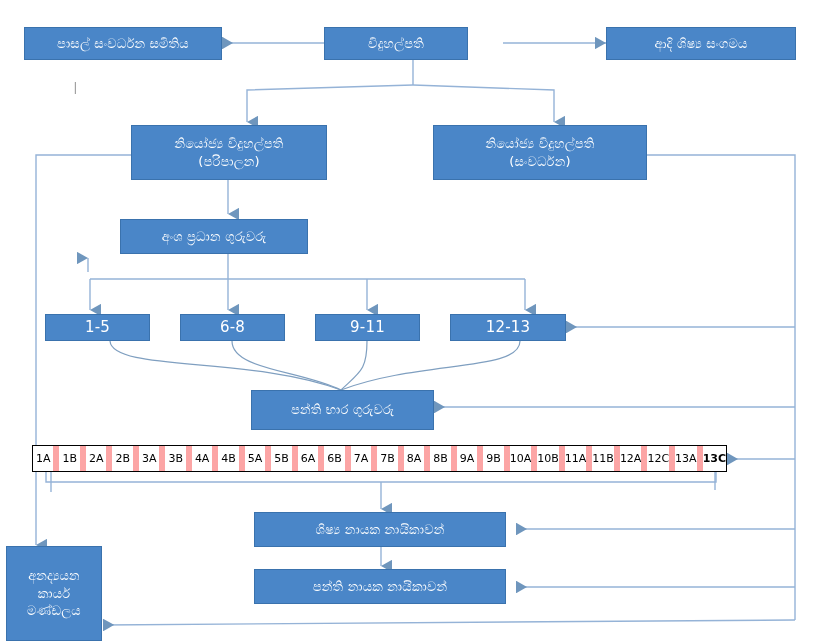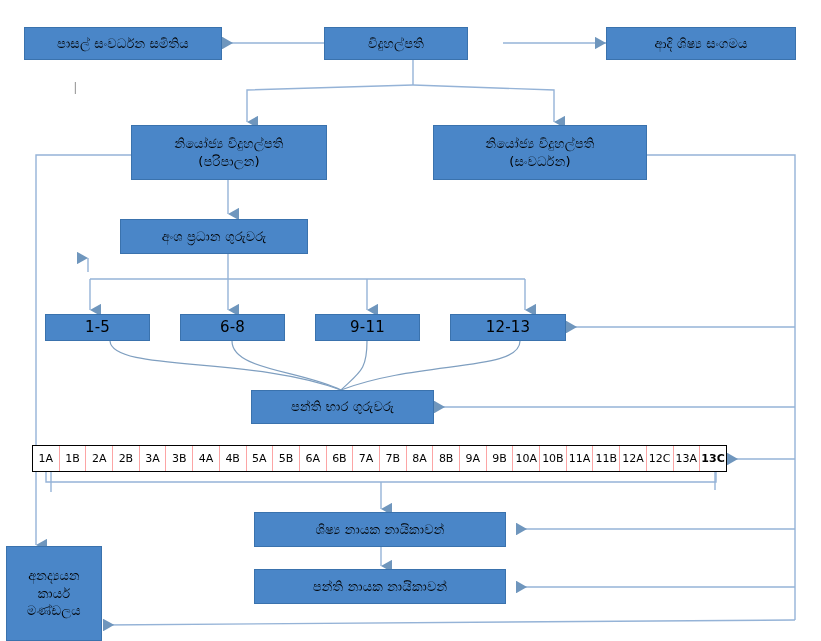--- a/index.html
+++ b/index.html
@@ -23,42 +23,42 @@
     top: 0;
     width: 821px;
     height: 641px;
     pointer-events: none;
   }
   .node {
     position: absolute;
     box-sizing: border-box;
     background: #4a86c8;
     border: 1px solid #3a72ad;
-    color: #000000;
+    color: #ffffff;
     display: flex;
     flex-direction: column;
     align-items: center;
     justify-content: center;
     text-align: center;
     font-size: 13px;
     line-height: 1.35;
     letter-spacing: 0.2px;
   }
   .node span { display: block; white-space: nowrap; }
   .node.num { font-size: 15px; }
   .cell-row {
     position: absolute;
     display: flex;
     box-sizing: border-box;
     border: 1px solid #000000;
     background: #ffffff;
   }
   .cell {
     box-sizing: border-box;
-    border-right: 1px solid #fca5a5;
+    border-right: 6px solid #fca5a5;
     color: #000000;
     font-size: 11px;
     display: flex;
     align-items: center;
     justify-content: center;
     height: 100%;
   }
   .cell:last-child { border-right: none; }
   .caret-mark {
     position: absolute;
@@ -180,21 +180,21 @@
   <div class="node num" style="left:180px; top:314px; width:105px; height:27px;">
     <span>6-8</span>
   </div>
   <div class="node num" style="left:315px; top:314px; width:105px; height:27px;">
     <span>9-11</span>
   </div>
   <div class="node num" style="left:450px; top:314px; width:116px; height:27px;">
     <span>12-13</span>
   </div>
 
-  <div class="node" style="left:251px; top:390px; width:183px; height:34px;">
+  <div class="node" style="left:251px; top:390px; width:183px; height:40px;">
     <span>පන්ති භාර ගුරුවරු</span>
   </div>
 
   <div class="cell-row" id="class-row" style="left:32px; top:445px; width:695px; height:27px;">
       <div class="cell" style="flex: 1 1 0px;">1A</div>
       <div class="cell" style="flex: 1 1 0px;">1B</div>
       <div class="cell" style="flex: 1 1 0px;">2A</div>
       <div class="cell" style="flex: 1 1 0px;">2B</div>
       <div class="cell" style="flex: 1 1 0px;">3A</div>
       <div class="cell" style="flex: 1 1 0px;">3B</div>

